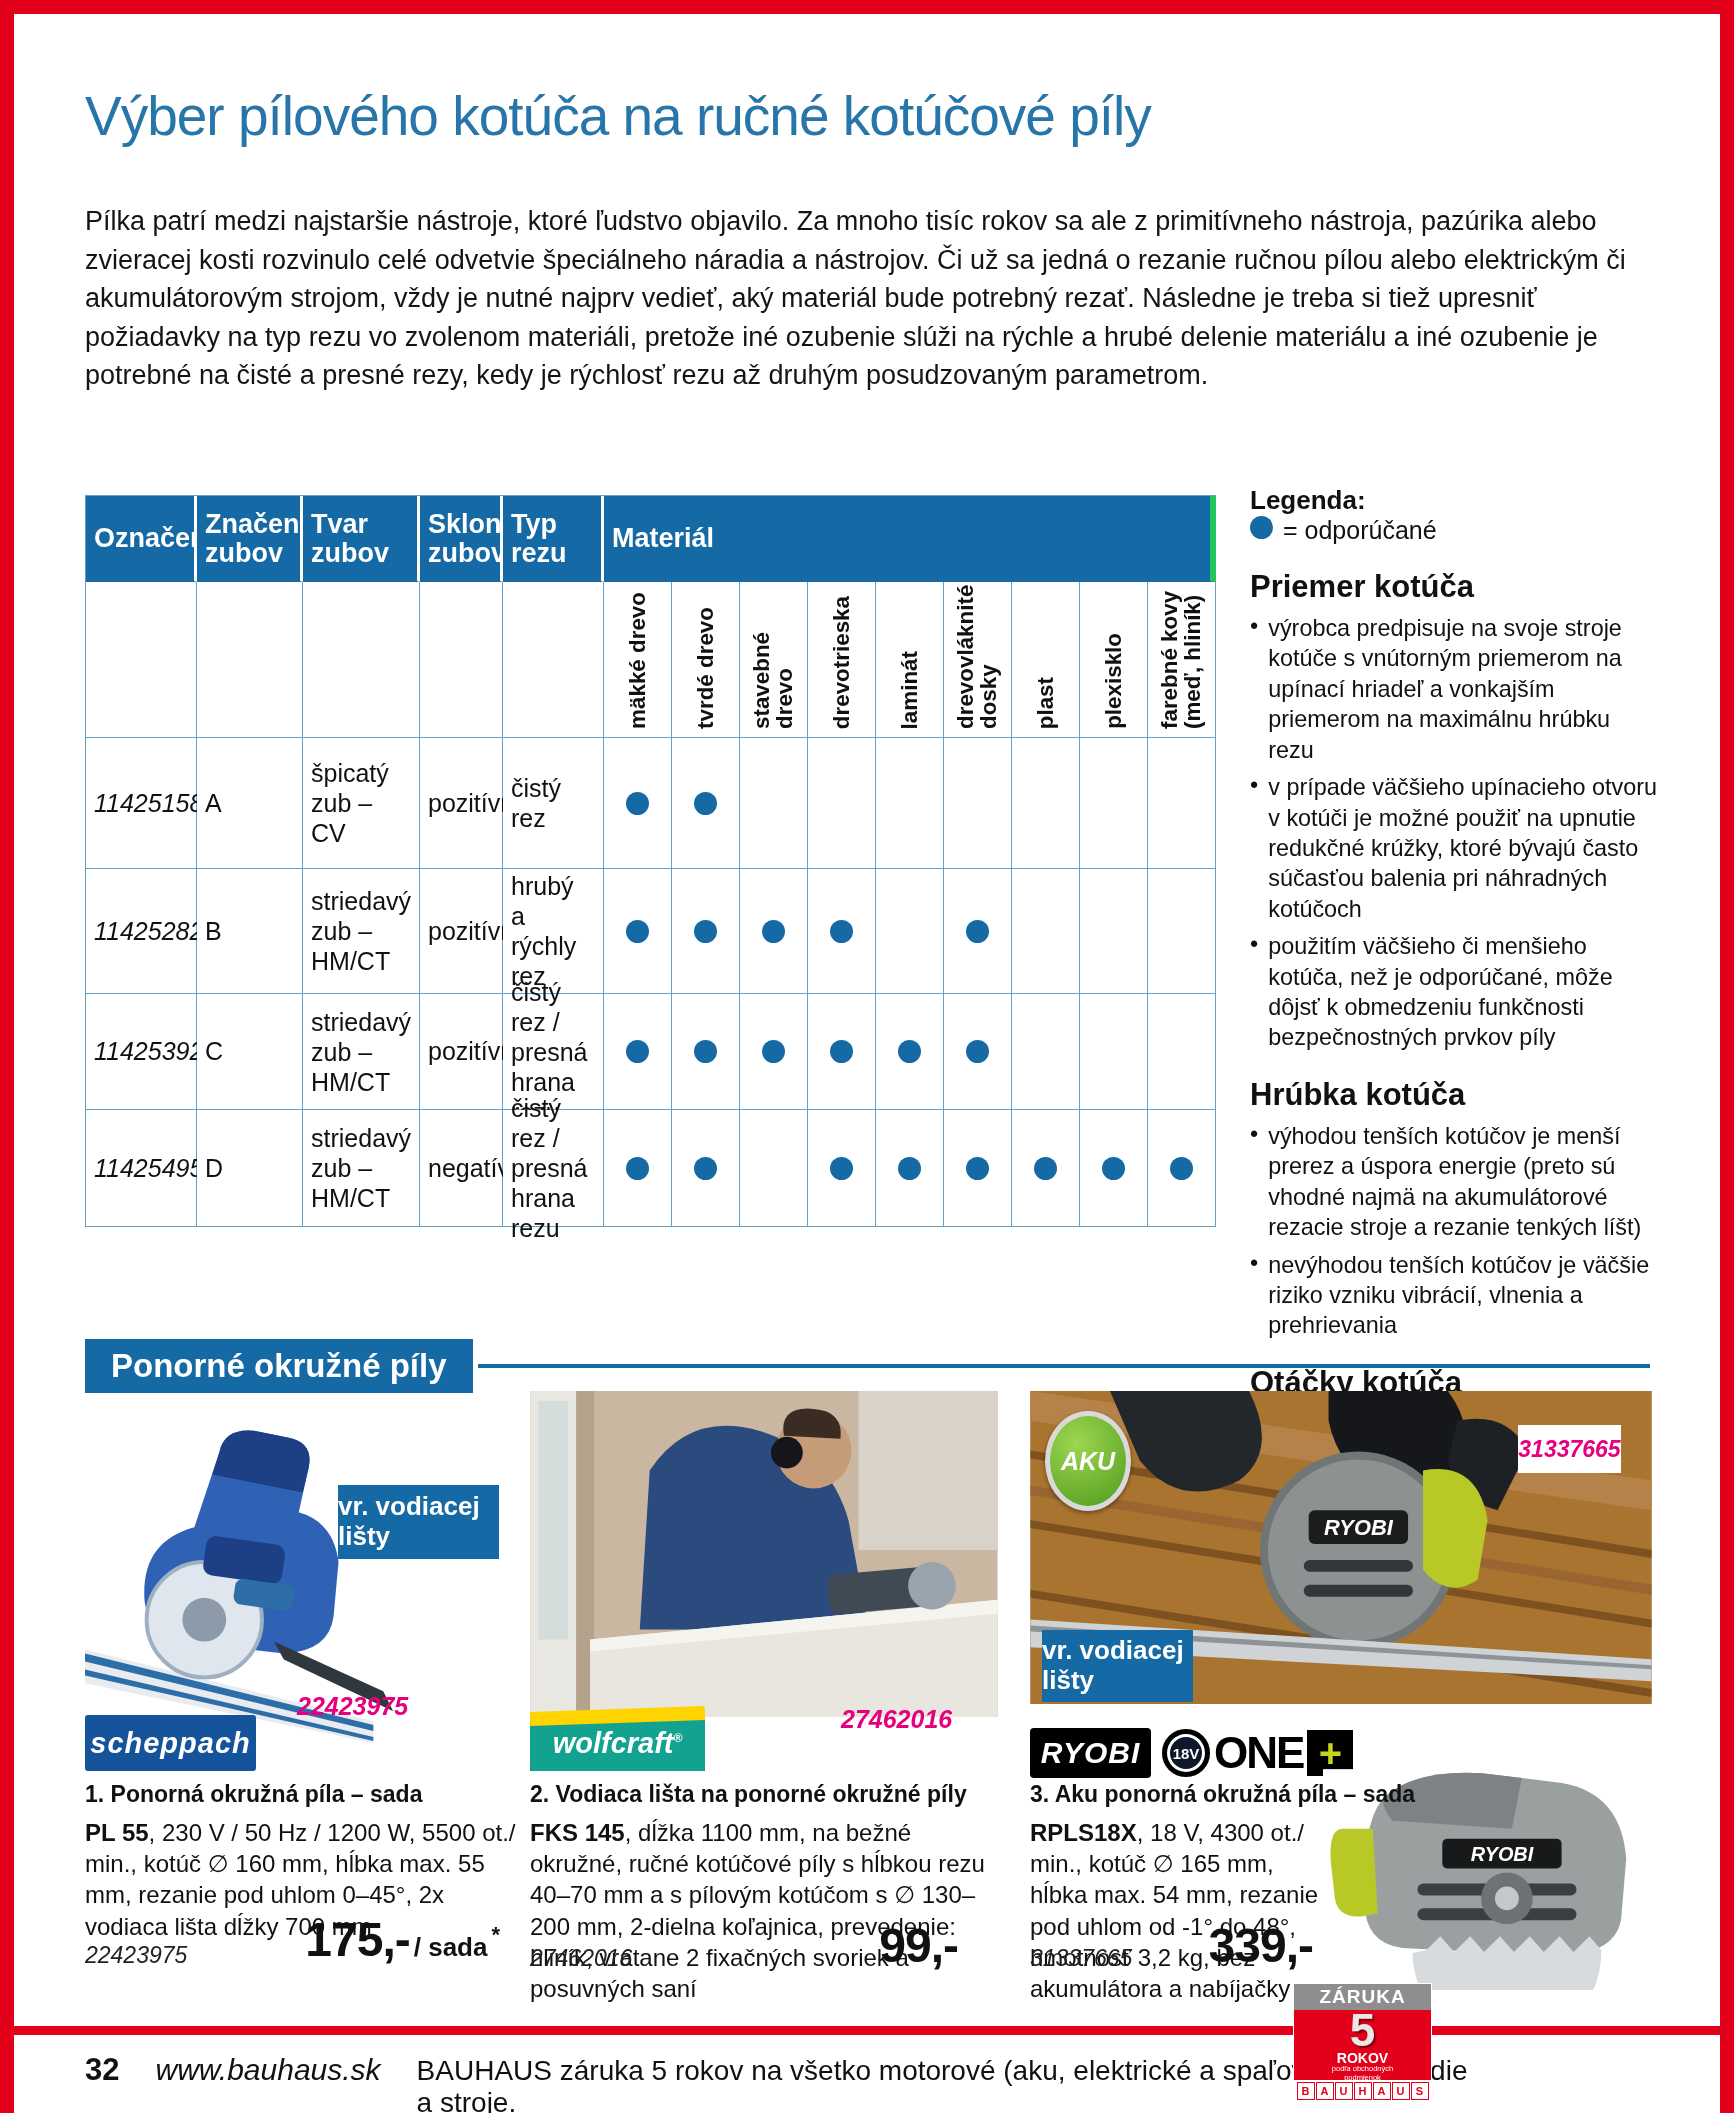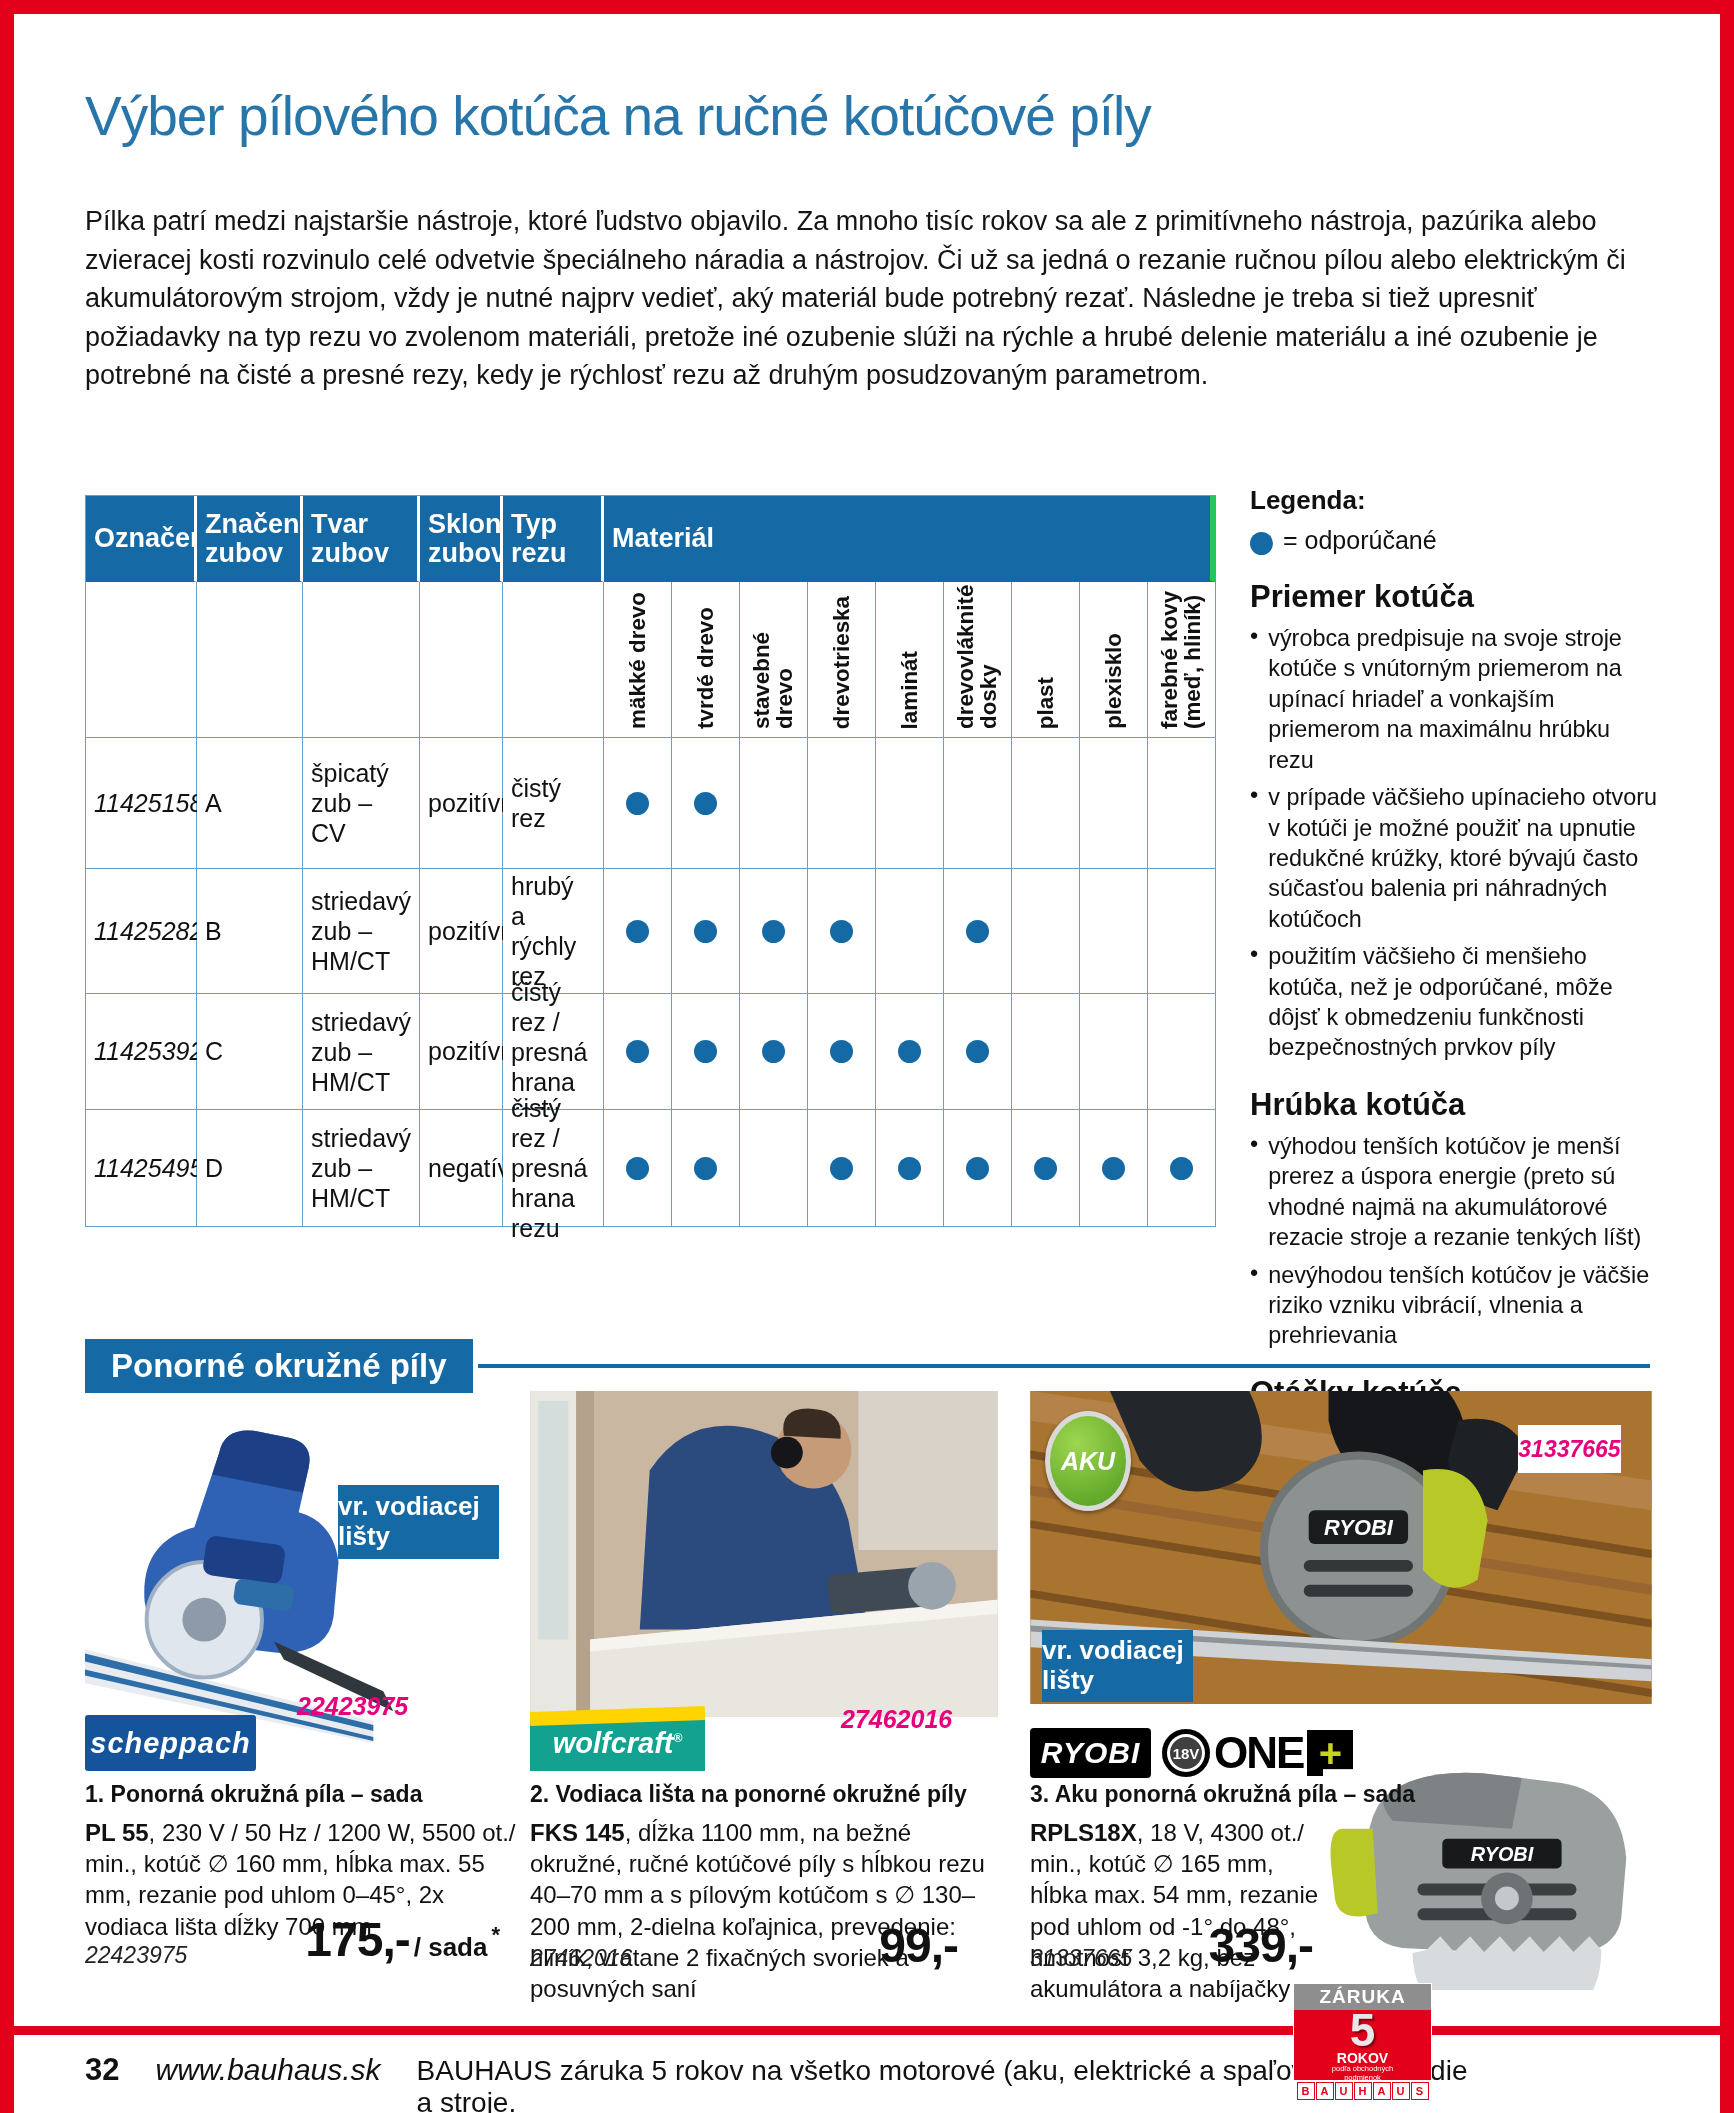--- a/index.html
+++ b/index.html
@@ -25,21 +25,21 @@
   .tbl .vert{writing-mode:vertical-rl;transform:rotate(180deg);font-weight:bold;
        font-size:22.4px;line-height:1.04;max-height:145px;}
   .tbl .td{font-size:25px;padding:4px 8px;}
   .tbl .id{font-style:italic;}
   .tbl .pre{white-space:pre-line;line-height:1.2;}
   .tbl .dotc{justify-content:center;padding:0;}
   .dot{width:23px;height:23px;border-radius:50%;background:#1569a5;display:inline-block;}
   
   .sidebar{left:1250px;top:485px;width:410px;}
   .legend-label{font-weight:bold;font-size:26px;}
-  .legend-line{display:flex;align-items:flex-end;gap:10px;margin-top:10px;font-size:25px;}
+  .legend-line{display:flex;align-items:flex-start;gap:10px;font-size:25px;}
   .sb-h{font-weight:bold;font-size:31px;margin:24px 0 8px;}
   .sb-li{display:flex;gap:10px;font-size:23.4px;line-height:1.3;margin:7px 0;}
   .sb-li .bu{flex:0 0 auto;margin-top:-2px;}
   
   .banner{left:85px;top:1339px;height:54px;background:#1569a5;color:#fff;font-weight:bold;
       font-size:33px;display:flex;align-items:center;padding:0 26px;}
   .banner-line{left:478px;top:1364px;width:1172px;height:4px;background:#1569a5;}
   
   .photo{overflow:hidden;}
   .img-tag{background:#1569a5;color:#fff;font-weight:bold;font-size:26px;line-height:1.15;
@@ -52,21 +52,21 @@
   .wolfcraft{left:530px;top:1715px;width:175px;height:56px;background:#12a28f;color:#fff;
       position:absolute;display:flex;align-items:center;justify-content:center;
       font-size:29px;font-weight:bold;font-style:italic;}
   .wolfcraft .stripe{position:absolute;left:0;right:0;top:-6px;height:14px;background:#ffd400;
       transform:rotate(-2deg);}
   .wolfcraft .wtxt{position:relative;}
   .ryobi-box{left:1030px;top:1728px;width:121px;height:50px;background:#000;color:#fff;
       display:flex;align-items:center;justify-content:center;font-weight:bold;font-style:italic;
       font-size:30px;letter-spacing:1px;border-radius:4px;}
   .onep{left:1162px;top:1728px;height:50px;display:flex;align-items:center;gap:4px;}
-  .onep .circ{width:48px;height:48px;border-radius:50%;background:#404040;color:#fff;display:flex;
+  .onep .circ{width:48px;height:48px;border-radius:50%;background:#0f172a;color:#fff;display:flex;
       align-items:center;justify-content:center;font-weight:bold;font-size:15px;
       box-shadow:inset 0 0 0 5px #000, inset 0 0 0 8px #fff;}
   .onep .one{font-size:44px;font-weight:bold;letter-spacing:-2px;color:#000;}
   .onep .plus{width:46px;height:46px;background:#000;color:#c6d420;display:flex;align-items:center;
       justify-content:center;font-size:40px;font-weight:bold;}
   
   .ptitle{font-weight:bold;font-size:23px;white-space:nowrap;}
   .pdesc{font-size:24px;line-height:1.3;}
   .partnum{font-style:italic;font-size:23px;color:#222;}
   .price{display:flex;align-items:baseline;justify-content:flex-end;gap:4px;}

